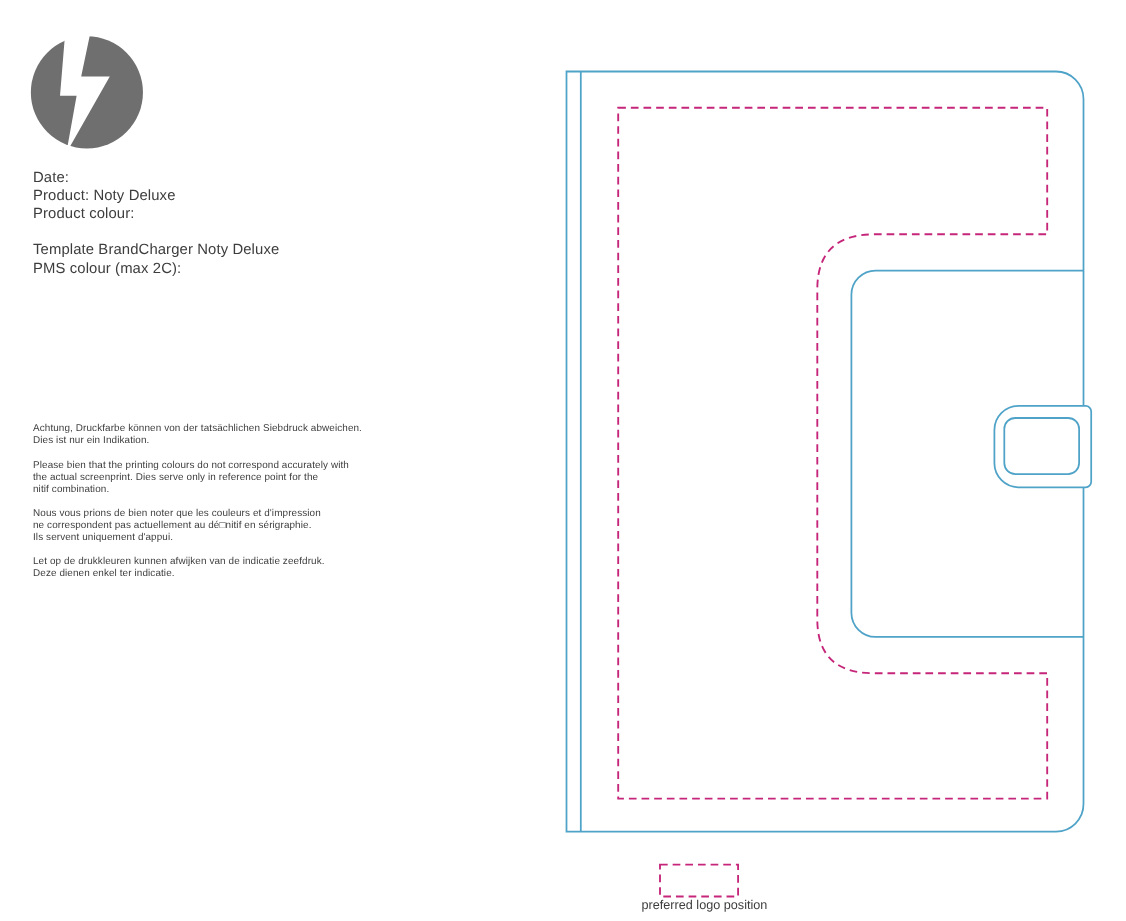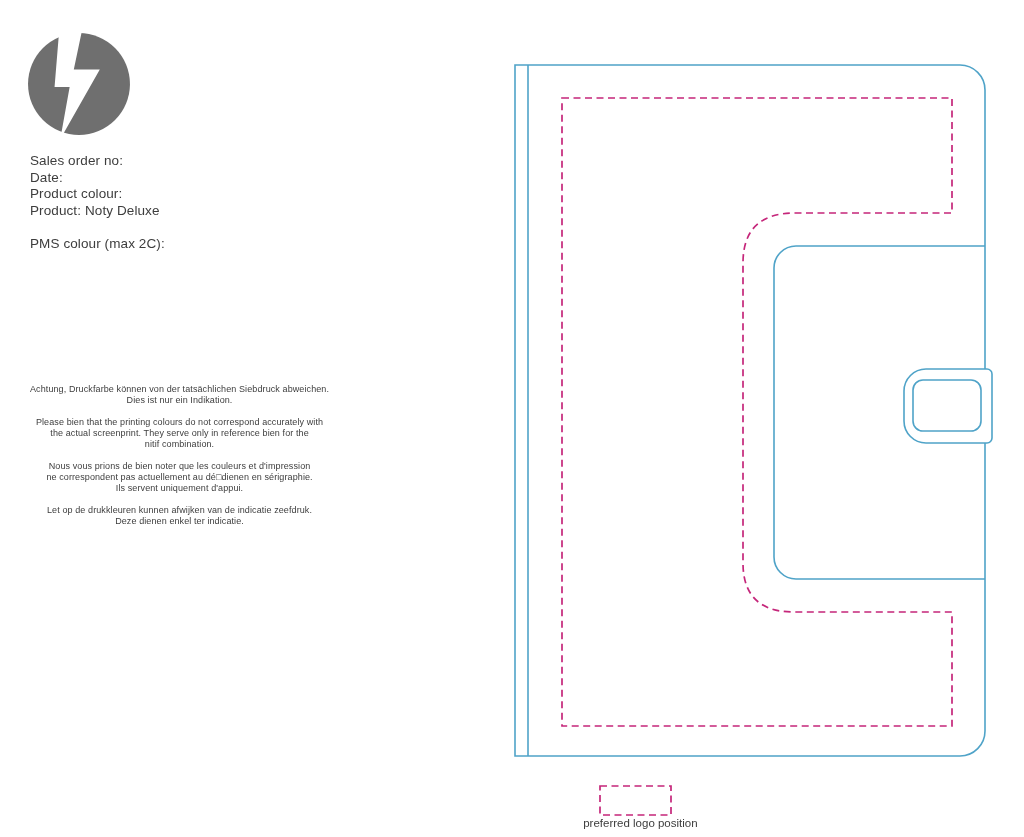--- a/index.html
+++ b/index.html
@@ -16,21 +16,21 @@
   
   #logo{left:27px;top:32px;width:104px;height:104px;}
 
   
   #order-info{left:30px;top:153px;font-size:13.5px;line-height:16.5px;letter-spacing:.1px;}
   #order-info .info-line{height:16.5px;white-space:nowrap;}
 
   
   #disclaimers{left:30px;top:384px;font-size:9px;line-height:11px;letter-spacing:.1px;}
   #disclaimers .para{margin-bottom:11px;}
-  #disclaimers .d-line{height:11px;white-space:nowrap;text-align:center;}
+  #disclaimers .d-line{height:11px;white-space:nowrap;}
 
   
   #drawing{left:0;top:0;width:1024px;height:837px;}
   .cy{stroke:var(--cyan);stroke-width:1.6;fill:none;}
   .cy-fill{stroke:var(--cyan);stroke-width:1.6;fill:#ffffff;}
   .mg{stroke:var(--magenta);stroke-width:1.7;fill:none;stroke-dasharray:7 4.5;}
 
   
   #legend{left:558px;top:784px;display:flex;align-items:center;font-size:11.5px;white-space:nowrap;flex-direction:column;}
   #legend .swatch{width:75px;height:33px;display:block;}
@@ -39,41 +39,41 @@
 </style>
 </head>
 <body>
 
 <svg id="logo" class="abs" viewBox="0 0 100 100">
   <circle cx="50" cy="50" r="49" fill="#6F6F6F"></circle>
   <polygon points="31,-2 53,-2 45,36 70,36 32,103 41,53 26.5,53" fill="#ffffff"></polygon>
 </svg>
 
 <div id="order-info" class="abs">
-  <div class="info-line">Sales order no:</div>
   <div class="info-line">Date:</div>
+  <div class="info-line">Product: Noty Deluxe</div>
   <div class="info-line">Product colour:</div>
-  <div class="info-line">Product: Noty Deluxe</div>
   <div class="info-line"></div>
+  <div class="info-line">Template BrandCharger Noty Deluxe</div>
   <div class="info-line">PMS colour (max 2C):</div>
 </div>
 
 <div id="disclaimers" class="abs">
   <div class="para">
     <div class="d-line">Achtung, Druckfarbe können von der tatsächlichen Siebdruck abweichen.</div>
     <div class="d-line">Dies ist nur ein Indikation.</div>
   </div>
   <div class="para">
     <div class="d-line">Please bien that the printing colours do not correspond accurately with</div>
-    <div class="d-line">the actual screenprint. They serve only in reference bien for the</div>
+    <div class="d-line">the actual screenprint. Dies serve only in reference point for the</div>
     <div class="d-line">nitif combination.</div>
   </div>
   <div class="para">
     <div class="d-line">Nous vous prions de bien noter que les couleurs et d'impression</div>
-    <div class="d-line">ne correspondent pas actuellement au dé□dienen en sérigraphie.</div>
+    <div class="d-line">ne correspondent pas actuellement au dé□nitif en sérigraphie.</div>
     <div class="d-line">Ils servent uniquement d'appui.</div>
   </div>
   <div class="para">
     <div class="d-line">Let op de drukkleuren kunnen afwijken van de indicatie zeefdruk.</div>
     <div class="d-line">Deze dienen enkel ter indicatie.</div>
   </div>
 </div>
 
 <svg id="drawing" class="abs" viewBox="0 0 1024 837">
 

